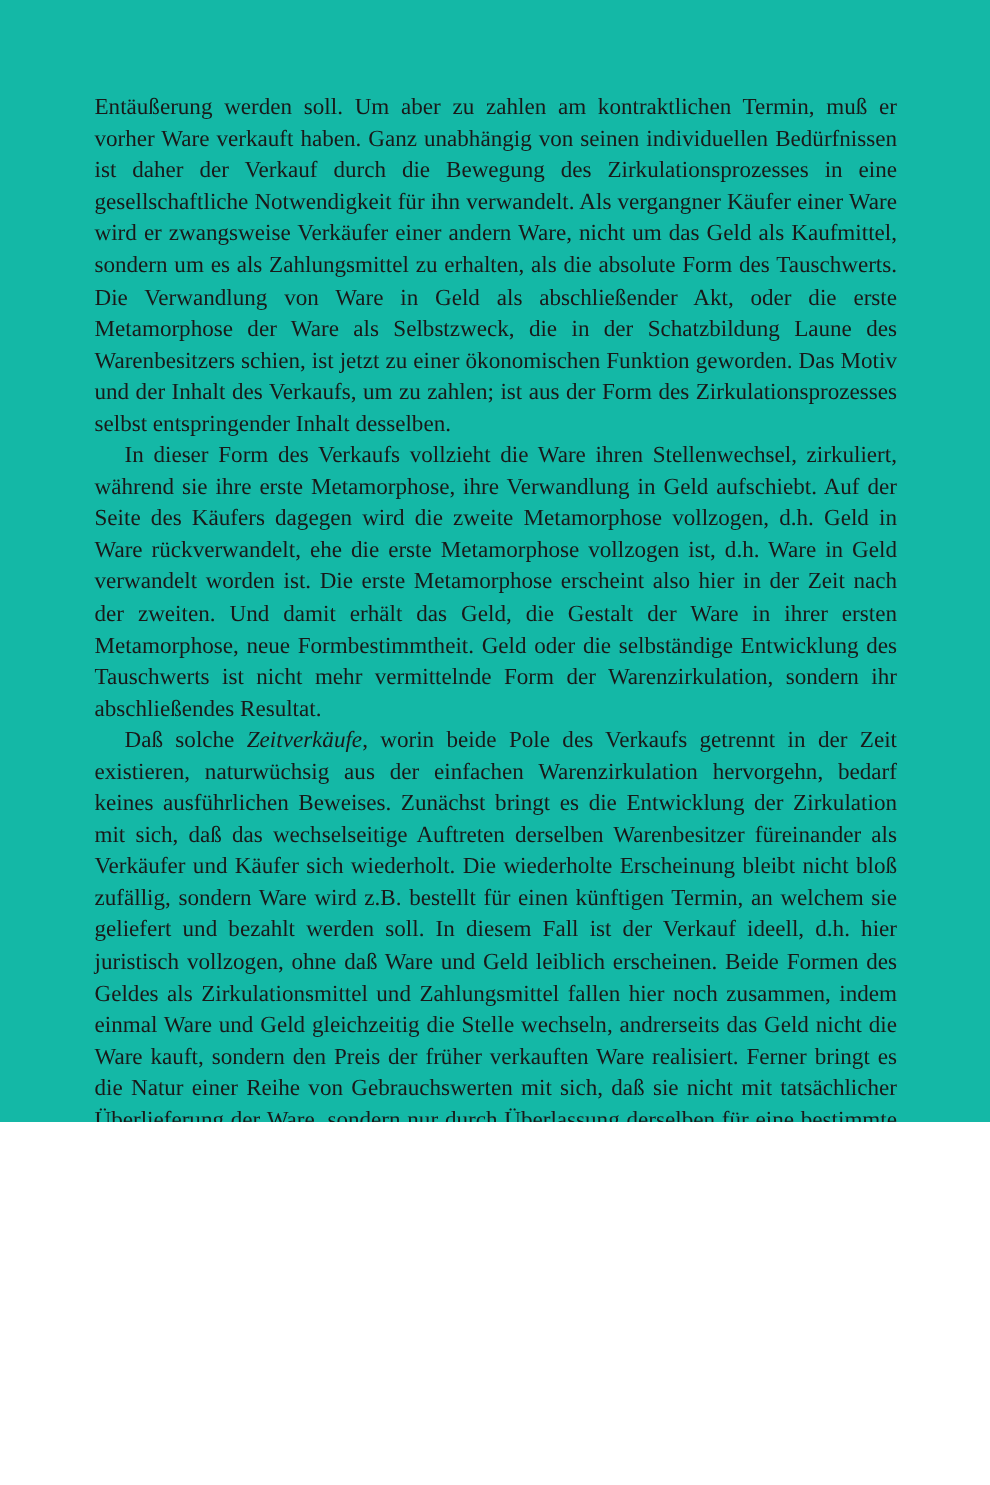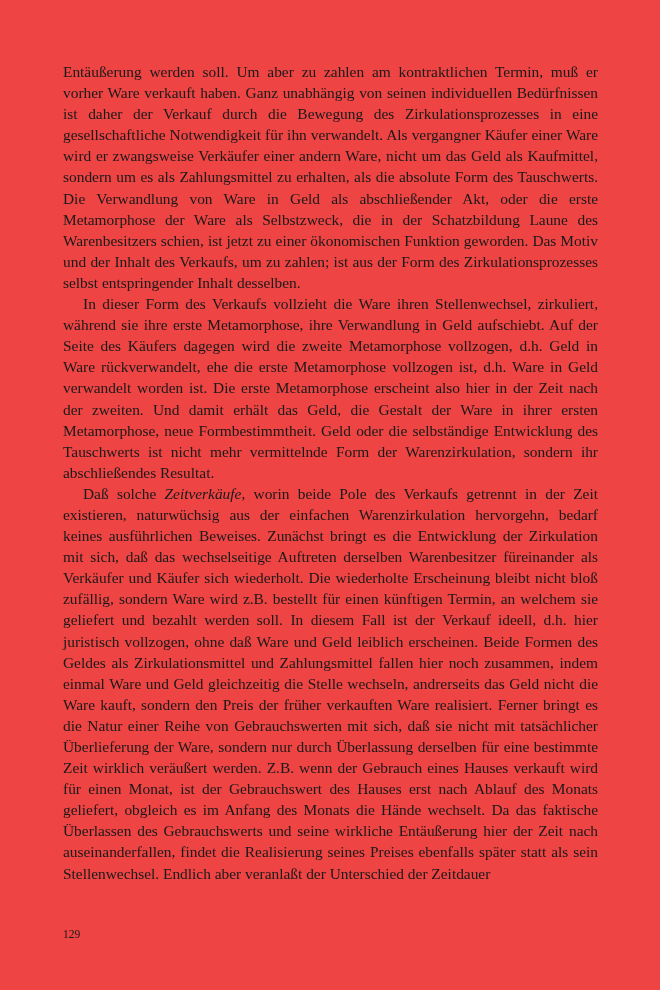--- a/index.html
+++ b/index.html
@@ -9,22 +9,22 @@
   }
   body {
     width: 660px;
     height: 990px;
     font-family: "Liberation Serif", "DejaVu Serif", serif;
     color: #191919;
   }
   .page {
     position: relative;
     width: 660px;
-    height: 990px;
-    background: #ef4444;
+    height: 748px;
+    background: #14b8a6;
     overflow: hidden;
   }
   .text-block {
     position: absolute;
     left: 63px;
     top: 61px;
     width: 535px;
     font-size: 15.4px;
     line-height: 21.1px;
     text-align: justify;

